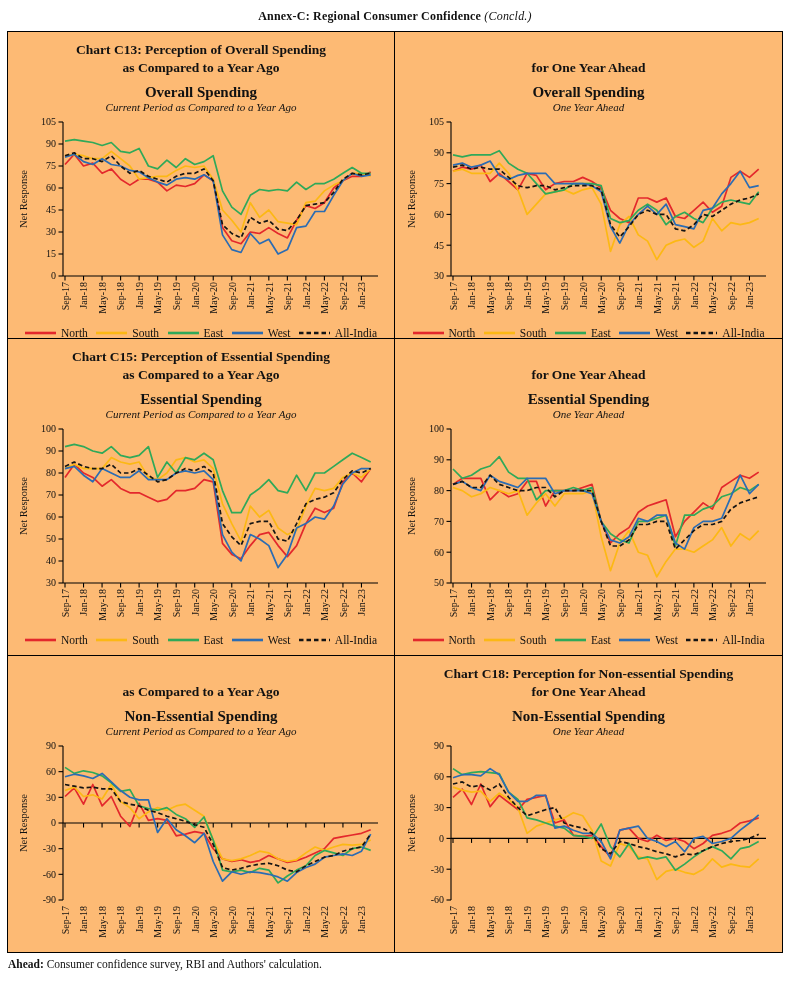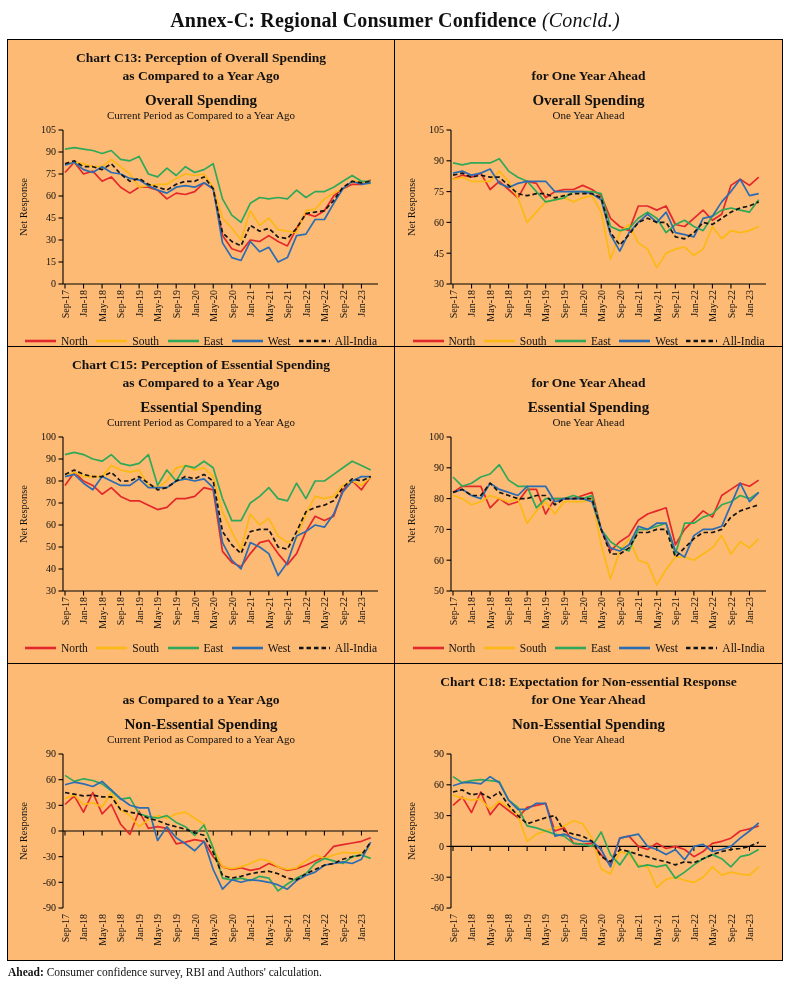--- a/index.html
+++ b/index.html
@@ -1,25 +1,25 @@
 <!DOCTYPE html>
 <html><head>
 <meta charset="utf-8">
 <style>
   html,body{margin:0;padding:0;background:#ffffff;}
   body{width:790px;height:989px;font-family:"Liberation Serif","DejaVu Serif",serif;color:#111;position:relative;overflow:hidden;}
-  .page-title{ text-align:center; font-size:20px; font-weight:bold; padding:9px 0 7px 0; letter-spacing:.2px;}
+  .page-title{ text-align:center; font-size:12px; font-weight:bold; padding:9px 0 7px 0; letter-spacing:.2px;}
   .page-title .concld{font-weight:normal; font-style:italic;}
   .chart-table{ margin:0 7px; border:1.6px solid #000; display:grid; grid-template-columns:1fr 1fr; grid-template-rows:307px 317px 296px; background:#fdba74;}
   .cell{ overflow:hidden; display:flex; flex-direction:column; align-items:center; }
   .cell.col-l{ border-right:1.2px solid #000; }
   .cell.row-1,.cell.row-2{ border-bottom:1.2px solid #000; }
   .chart-title{ font-size:13.5px; font-weight:bold; text-align:center; line-height:1.3; margin-top:9px; }
   .sub1{ font-size:15px; font-weight:bold; margin-top:7px; line-height:1.2;}
-  .sub2{ font-size:11px; line-height:1.2; }
+  .sub2{ font-size:11px; line-height:1.2;font-style:italic; }
   .plot{ width:370px; height:212px; margin-top:1px; }
   .plot svg text{ font-family:"Liberation Serif","DejaVu Serif",serif; fill:#111; }
   .legend{ width:352px; display:flex; justify-content:space-between; align-items:center; margin-top:0px; }
   .legend-item{ display:flex; align-items:center; gap:5px; font-size:11.5px; }
   .source-line{ font-size:11.5px; margin:5px 0 0 8px; }
   .source-line b{ font-weight:bold; }
 </style>
 </head>
 <body>
 
@@ -519,21 +519,21 @@
           <svg width="31" height="8">
             <line x1="0" y1="4" x2="31" y2="4" stroke="#141414" stroke-width="2.6" stroke-dasharray="4.5,3"></line>
           </svg>
           <span>All-India</span>
         </span>
       </div>
   </div>
 
   <div class="cell row-3">
     <div class="chart-title">
-      <span>Chart C18: Expectation for Non-essential Response</span><br>
+      <span>Chart C18: Perception for Non-essential Spending</span><br>
       <span>for One Year Ahead</span>
     </div>
     <div class="sub1">Non-Essential Spending</div>
     <div class="sub2">One Year Ahead</div>
     <div class="plot"><svg width="370" height="212" viewBox="0 0 370 212" xmlns="http://www.w3.org/2000/svg">
           <line x1="47" y1="7" x2="47" y2="161" stroke="#000" stroke-width="1.1"></line>
           <line x1="42.5" y1="161" x2="47" y2="161" stroke="#000" stroke-width="1.1"></line>
           <text x="40" y="164.4" text-anchor="end" font-size="10">-60</text>
           <line x1="42.5" y1="130.2" x2="47" y2="130.2" stroke="#000" stroke-width="1.1"></line>
           <text x="40" y="133.6" text-anchor="end" font-size="10">-30</text>

